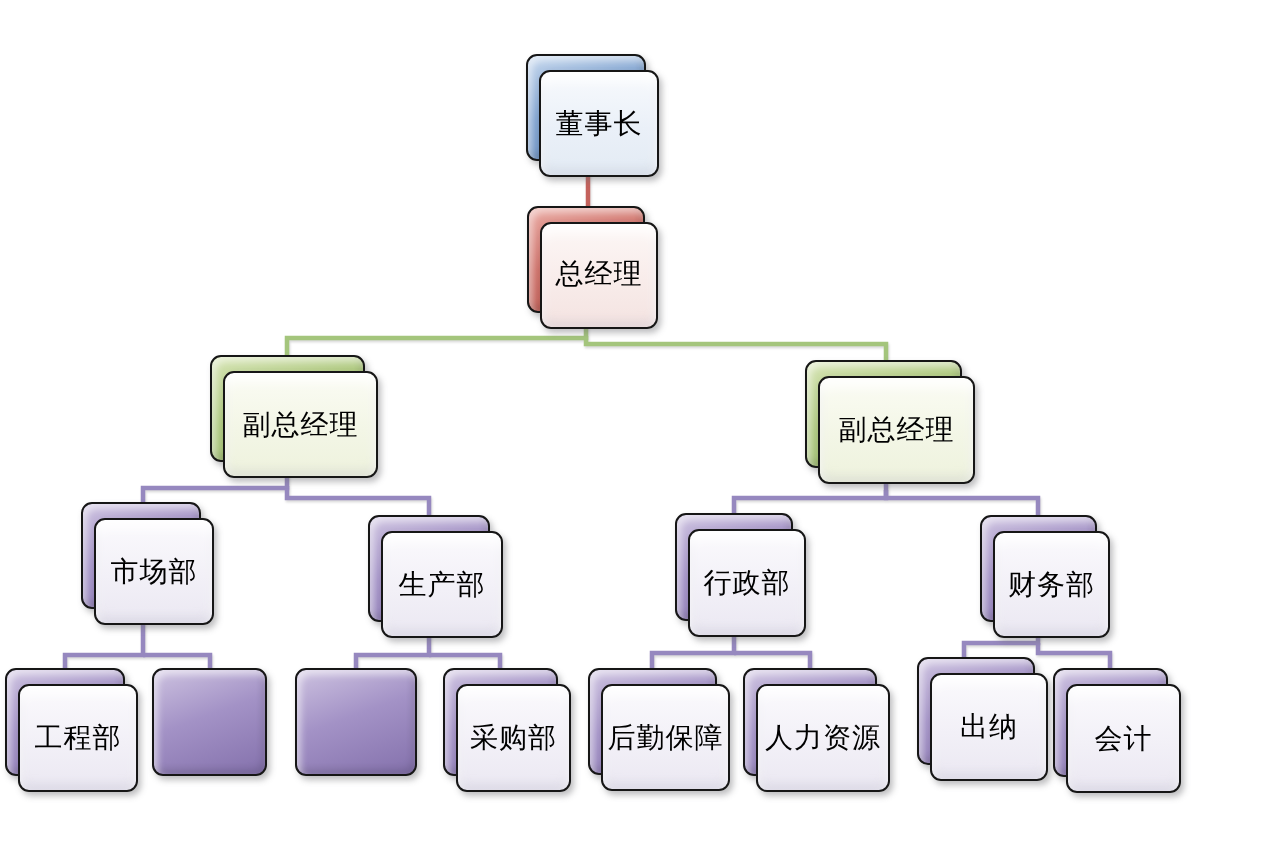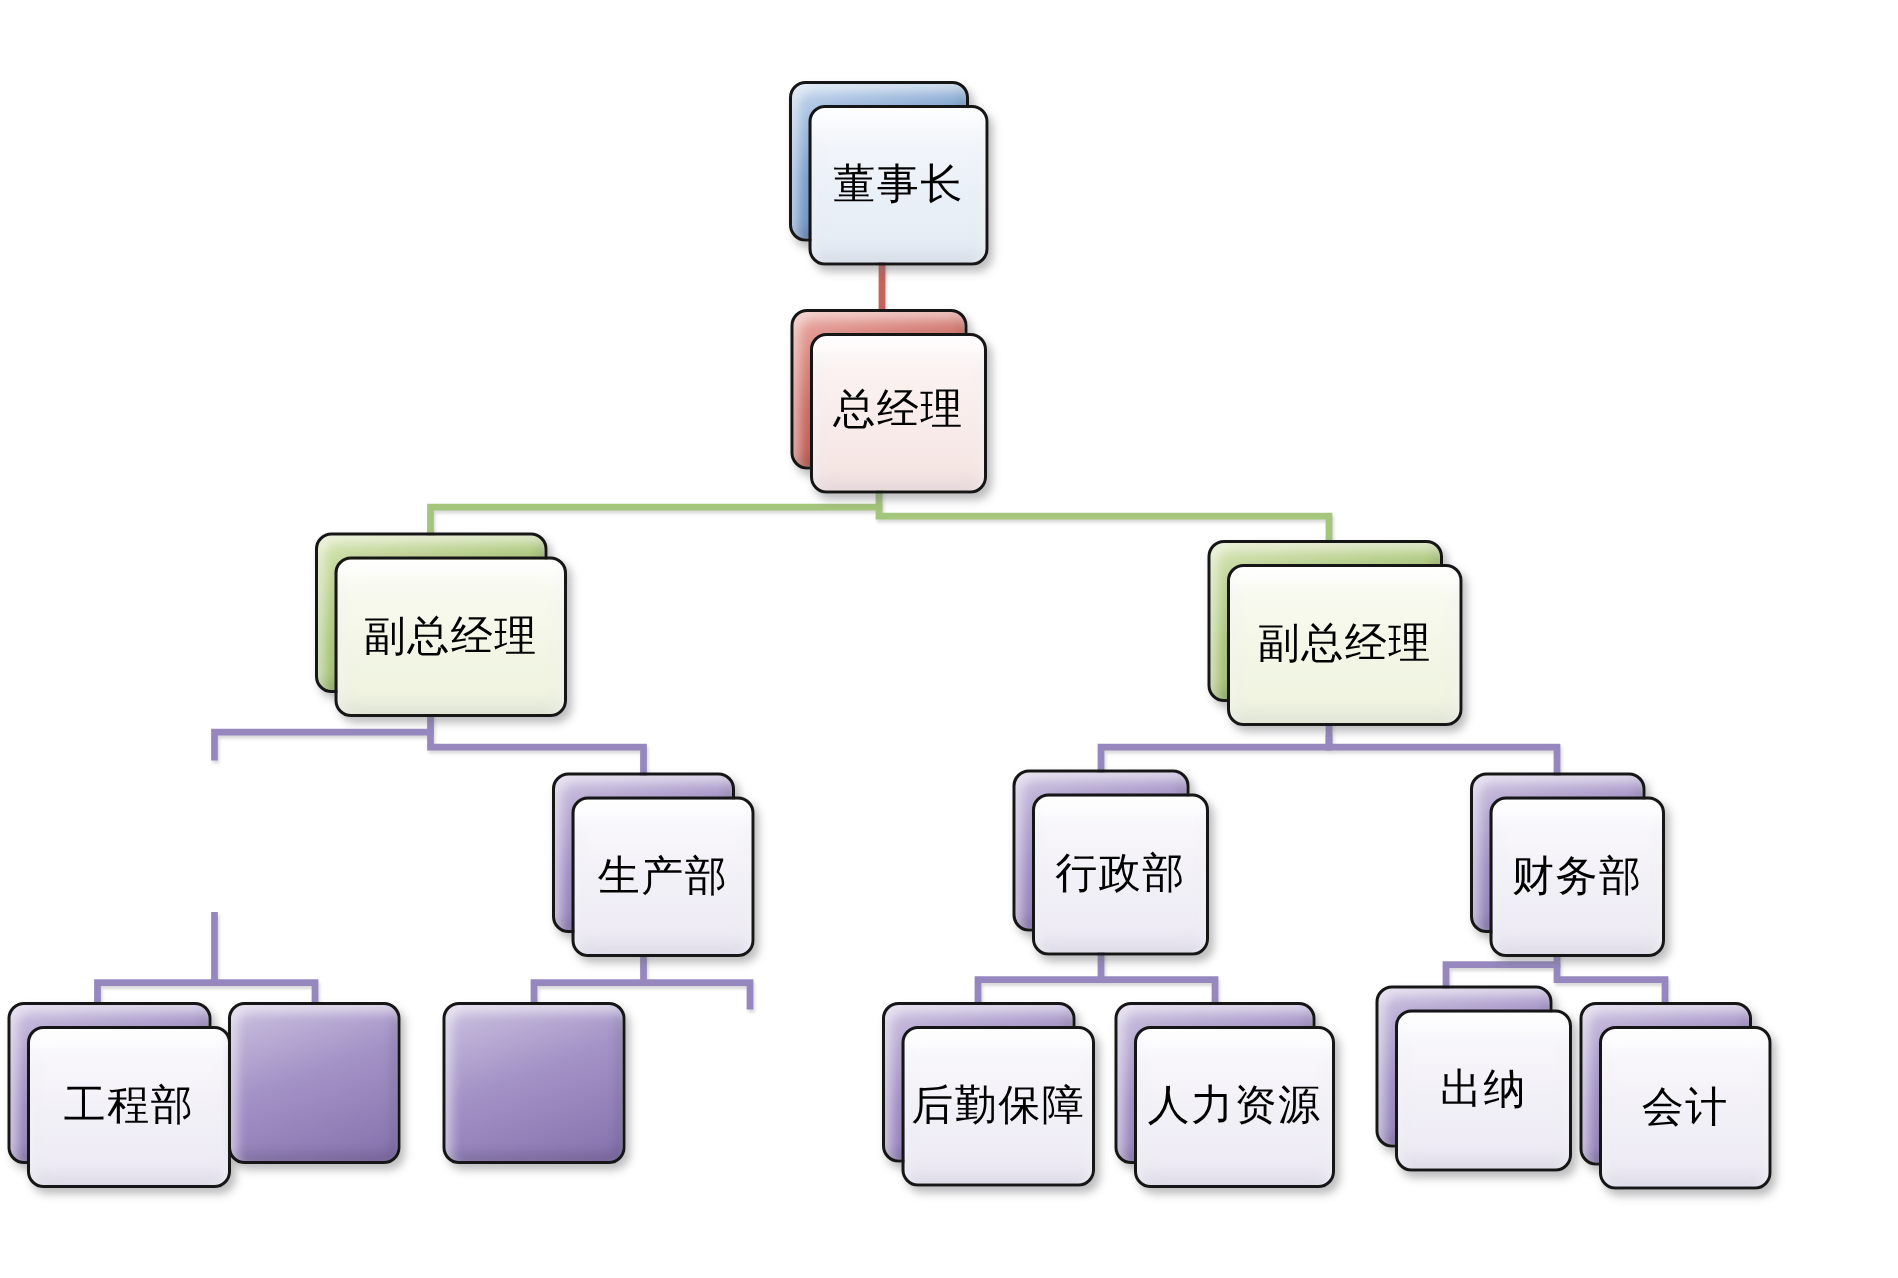--- a/index.html
+++ b/index.html
@@ -94,20 +94,26 @@
     </div>
   </div>
 
   <div class="node green" style="left:805px;top:360px;width:170px;height:124px;">
     <div class="panel back"></div>
     <div class="panel front">
       <span class="label">副总经理</span>
     </div>
   </div>
 
+  <div class="node purple" style="left:81px;top:502px;width:133px;height:123px;">
+    <div class="panel back"></div>
+    <div class="panel front">
+      <span class="label">市场部</span>
+    </div>
+  </div>
 
   <div class="node purple" style="left:368px;top:515px;width:135px;height:123px;">
     <div class="panel back"></div>
     <div class="panel front">
       <span class="label">生产部</span>
     </div>
   </div>
 
   <div class="node purple" style="left:675px;top:513px;width:131px;height:124px;">
     <div class="panel back"></div>
@@ -116,35 +122,41 @@
     </div>
   </div>
 
   <div class="node purple" style="left:980px;top:515px;width:130px;height:123px;">
     <div class="panel back"></div>
     <div class="panel front">
       <span class="label">财务部</span>
     </div>
   </div>
 
-  <div class="node purple" style="left:5px;top:668px;width:133px;height:124px;padding-left:16px;">
+  <div class="node purple" style="left:5px;top:668px;width:133px;height:124px;">
     <div class="panel back"></div>
     <div class="panel front">
       <span class="label">工程部</span>
     </div>
   </div>
 
   <div class="node purple" style="left:152px;top:668px;width:128px;height:124px;">
     <div class="panel back"></div>
   </div>
 
   <div class="node purple" style="left:295px;top:668px;width:135px;height:124px;">
     <div class="panel back"></div>
   </div>
 
+  <div class="node purple" style="left:443px;top:668px;width:128px;height:124px;">
+    <div class="panel back"></div>
+    <div class="panel front">
+      <span class="label">采购部</span>
+    </div>
+  </div>
 
   <div class="node purple" style="left:588px;top:668px;width:142px;height:123px;">
     <div class="panel back"></div>
     <div class="panel front">
       <span class="label">后勤保障</span>
     </div>
   </div>
 
   <div class="node purple" style="left:743px;top:668px;width:147px;height:124px;">
     <div class="panel back"></div>

